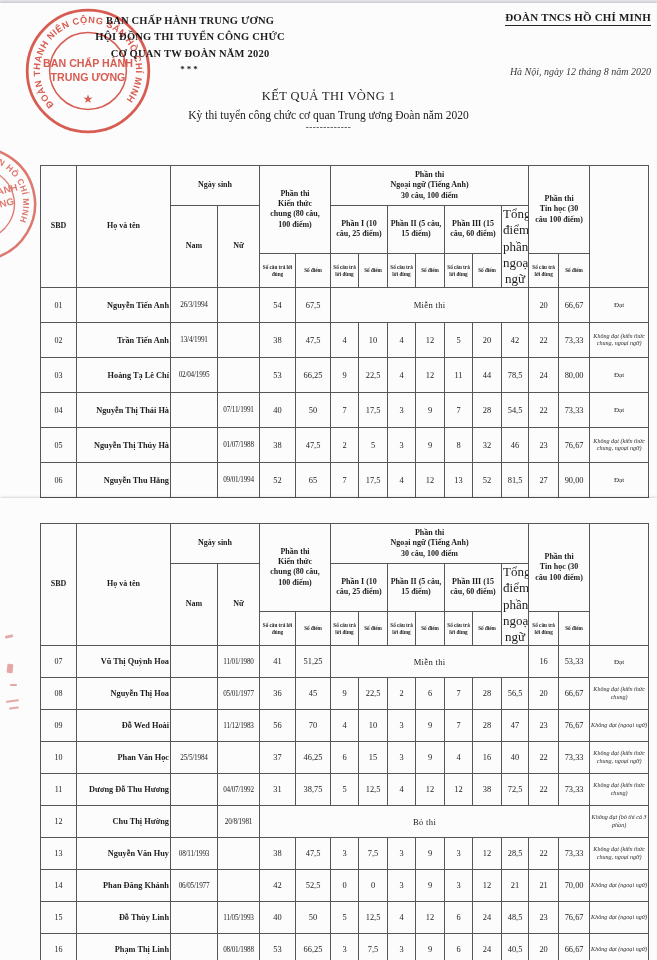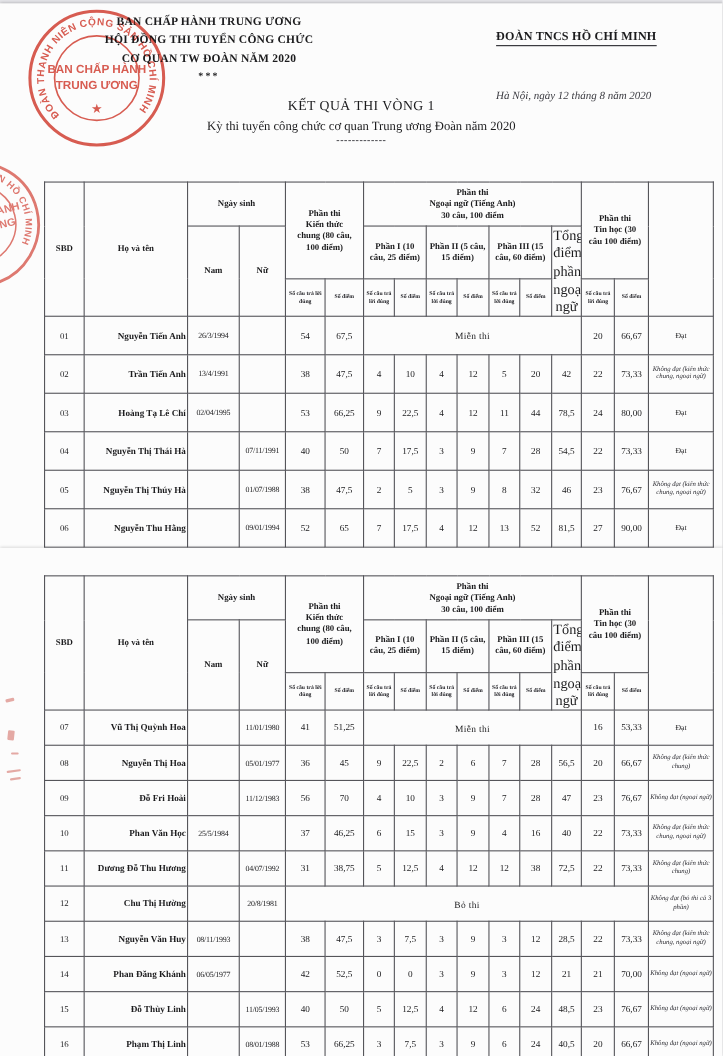--- a/index.html
+++ b/index.html
@@ -10,21 +10,21 @@
     color:#1c1c1e;overflow:hidden;
   }
   .page{position:absolute;left:0;width:657px;background:#fcfcfc;box-shadow:0 0 3px rgba(0,0,0,.28);}
   #page1{top:3px;height:554px;}
   #page2{top:498px;height:462px;}
 
   
   .org-block{position:absolute;top:10px;left:52px;width:276px;text-align:center;
     font-weight:bold;font-size:10.5px;line-height:1.55;letter-spacing:.2px;}
   .org-stars{font-size:9px;letter-spacing:2px;margin-top:1px;}
-  .union-block{position:absolute;top:20px;right:6px;width:200px;text-align:left;}
+  .union-block{position:absolute;top:4px;right:6px;width:200px;text-align:right;}
   .union-name{font-weight:bold;font-size:11px;display:inline-block;
     border-bottom:1.2px solid #26262c;padding-bottom:2px;letter-spacing:.2px;}
   .date-line{margin-top:40px;font-style:italic;font-size:10px;color:#3a3a40;}
   .title-block{position:absolute;top:86px;left:0;width:100%;text-align:center;}
   .title{font-weight:normal;font-size:12.5px;letter-spacing:.4px;}
   .subtitle{font-weight:normal;font-size:11.5px;margin-top:5px;}
   .divider{font-weight:bold;font-size:9px;letter-spacing:.5px;margin-top:1px;color:#2a2a30;}
 
   
   .stamp{position:absolute;mix-blend-mode:multiply;pointer-events:none;}
@@ -373,21 +373,21 @@
           <td class="c-num">6</td>
           <td class="c-num">7</td>
           <td class="c-num">28</td>
           <td class="c-num">56,5</td>
           <td class="c-num">20</td>
           <td class="c-num">66,67</td>
           <td class="c-result italic">Không đạt (kiến thức chung)</td>
         </tr>
         <tr>
           <td class="c-sbd">09</td>
-          <td class="c-name">Đỗ Fri Hoài</td>
+          <td class="c-name">Đỗ Wed Hoài</td>
           <td class="c-date"></td>
           <td class="c-date">11/12/1983</td>
           <td class="c-num">56</td>
           <td class="c-num">70</td>
           <td class="c-num">4</td>
           <td class="c-num">10</td>
           <td class="c-num">3</td>
           <td class="c-num">9</td>
           <td class="c-num">7</td>
           <td class="c-num">28</td>

